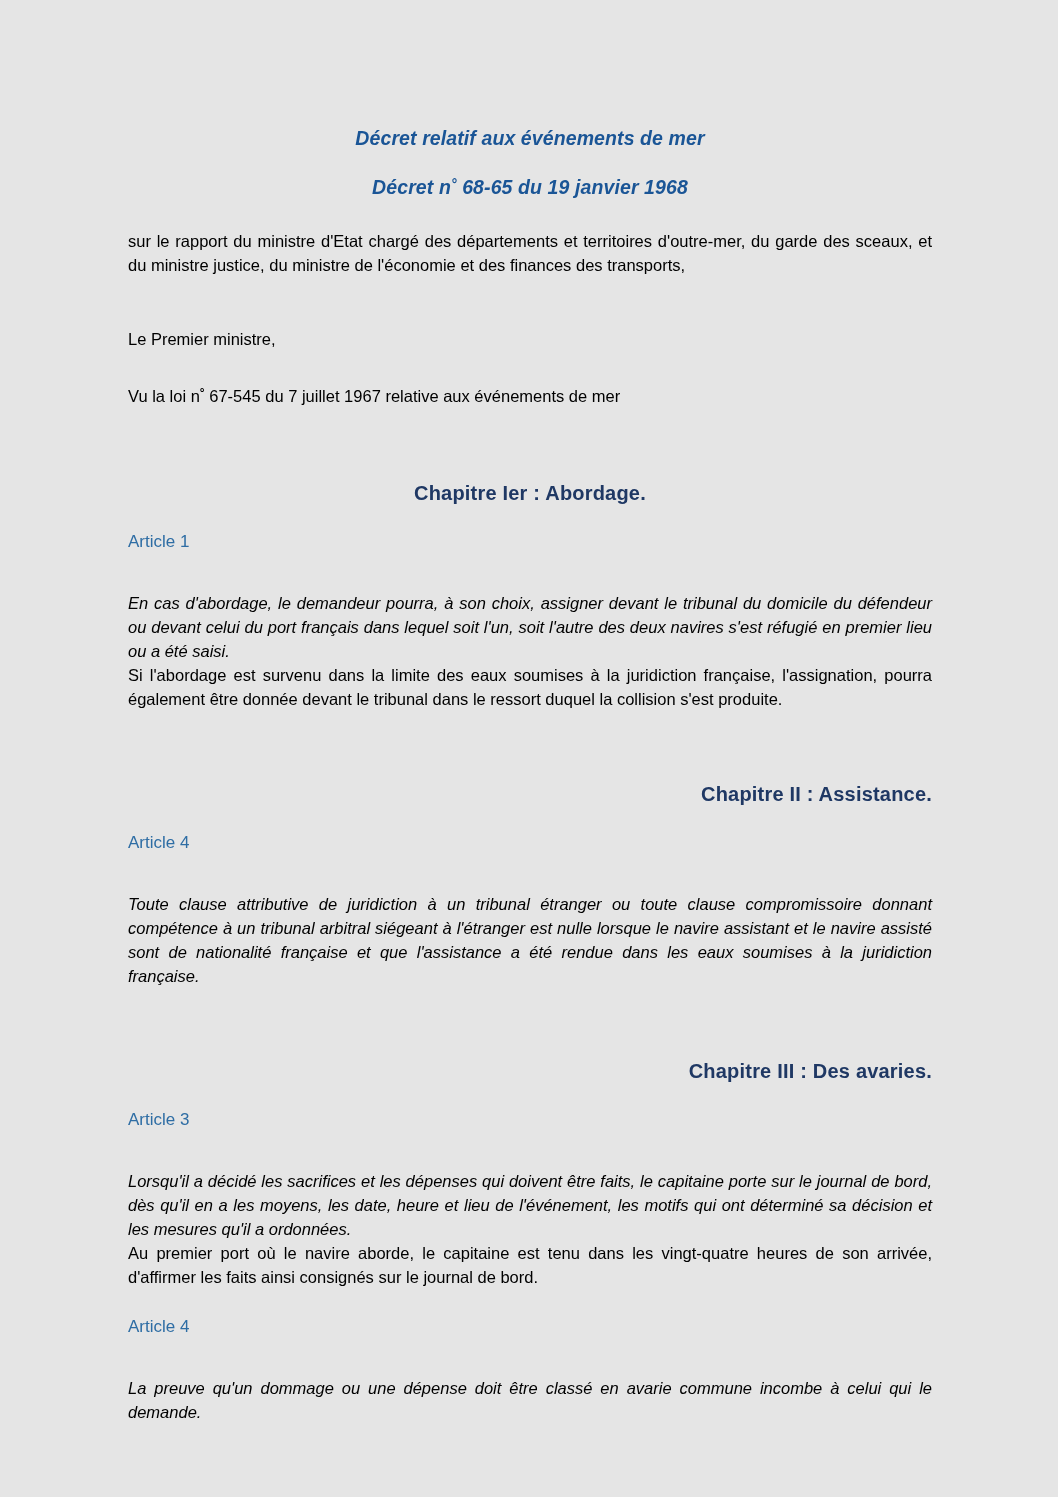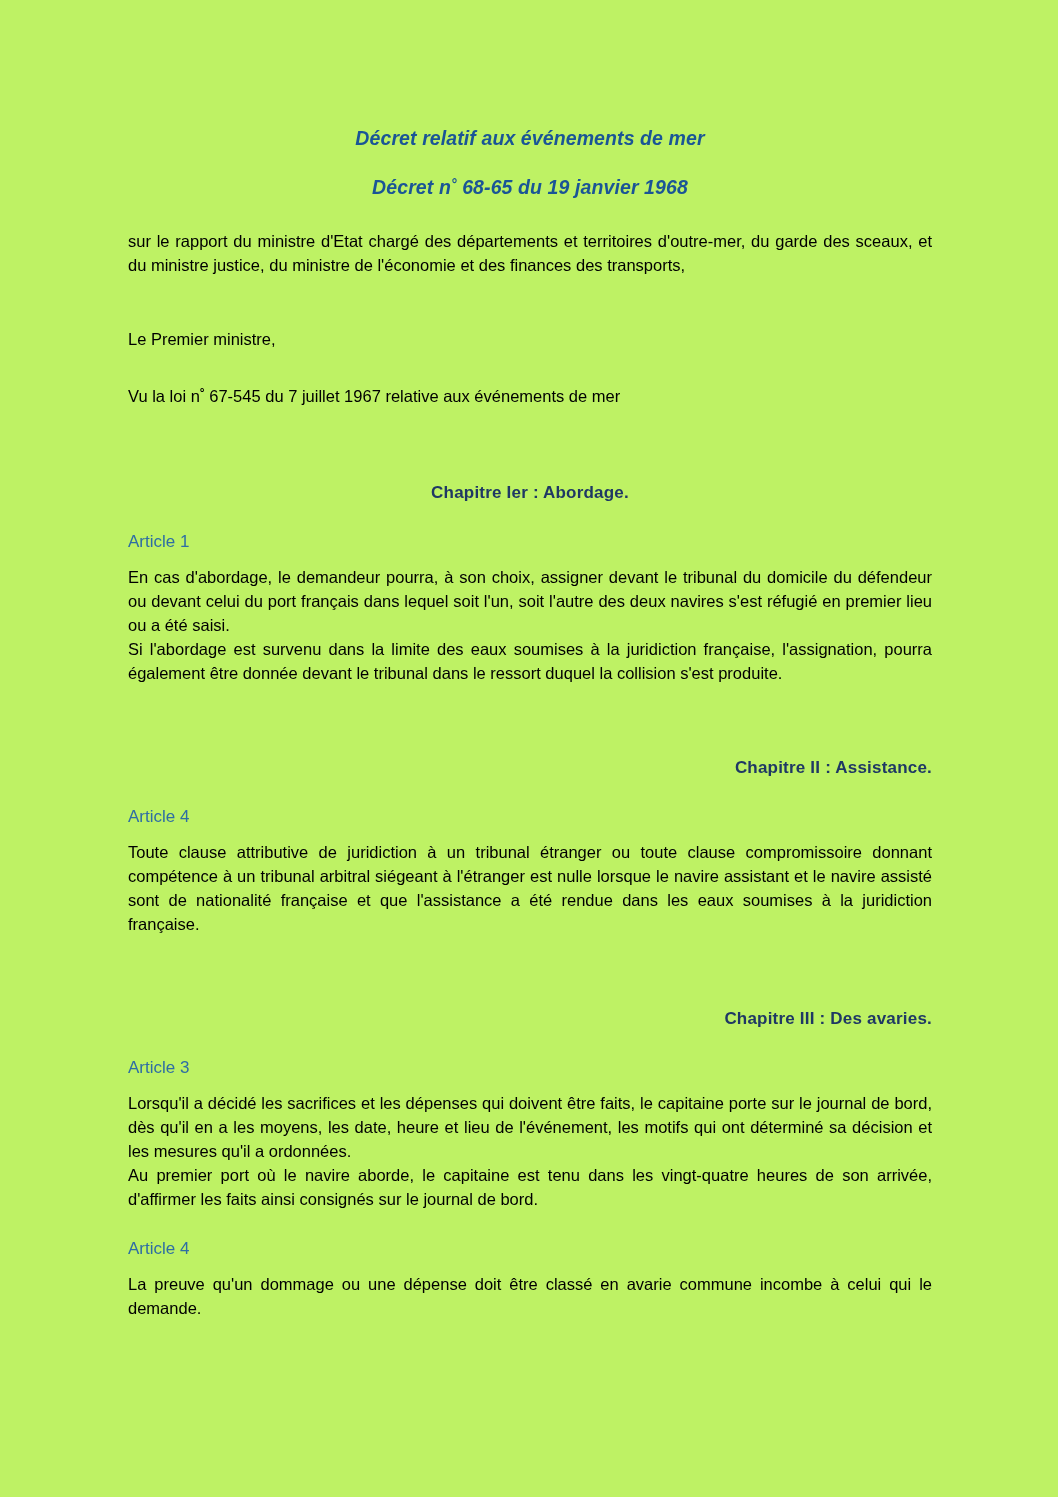--- a/index.html
+++ b/index.html
@@ -9,21 +9,21 @@
     background: #ffffff;
   }
   body {
     font-family: "Liberation Sans", sans-serif;
   }
   .page {
     position: relative;
     width: 1058px;
     height: 1497px;
     margin: 0 auto;
-    background: #bef264;
+    background: #e5e5e5;
     overflow: hidden;
     box-sizing: border-box;
   }
   .content {
     position: absolute;
     left: 128px;
     top: 0;
     width: 804px;
   }
 
@@ -61,40 +61,40 @@
   }
 
   .sp-preamble-1 { margin-top: 50px; }
   .sp-preamble-2 { margin-top: 30px; }
   .sp-preamble-3 { margin-top: 30px; }
 
   
   .chapter {
     text-align: center;
     font-weight: bold;
-    font-size: 17px;
+    font-size: 20px;
     line-height: 22px;
     color: #1f3864;
     letter-spacing: 0.2px;
   }
   .chapter.first { margin-top: 74px; }
   .chapter.later { margin-top: 72px; text-align: right; }
 
   
   .article {
     text-align: left;
     font-weight: normal;
     font-size: 17px;
     line-height: 22px;
     color: #2e6da4;
     margin-top: 27px;
   }
   .article.inner { }
 
-  .body-after-article { margin-top: 12px; }
+  .body-after-article { margin-top: 38px; font-style: italic; }
   .body-next { }
 </style>
 </head>
 <body>
 
 <div class="page">
   <div class="content">
 
     <div class="doc-title first">Décret relatif aux événements de mer</div>
 

